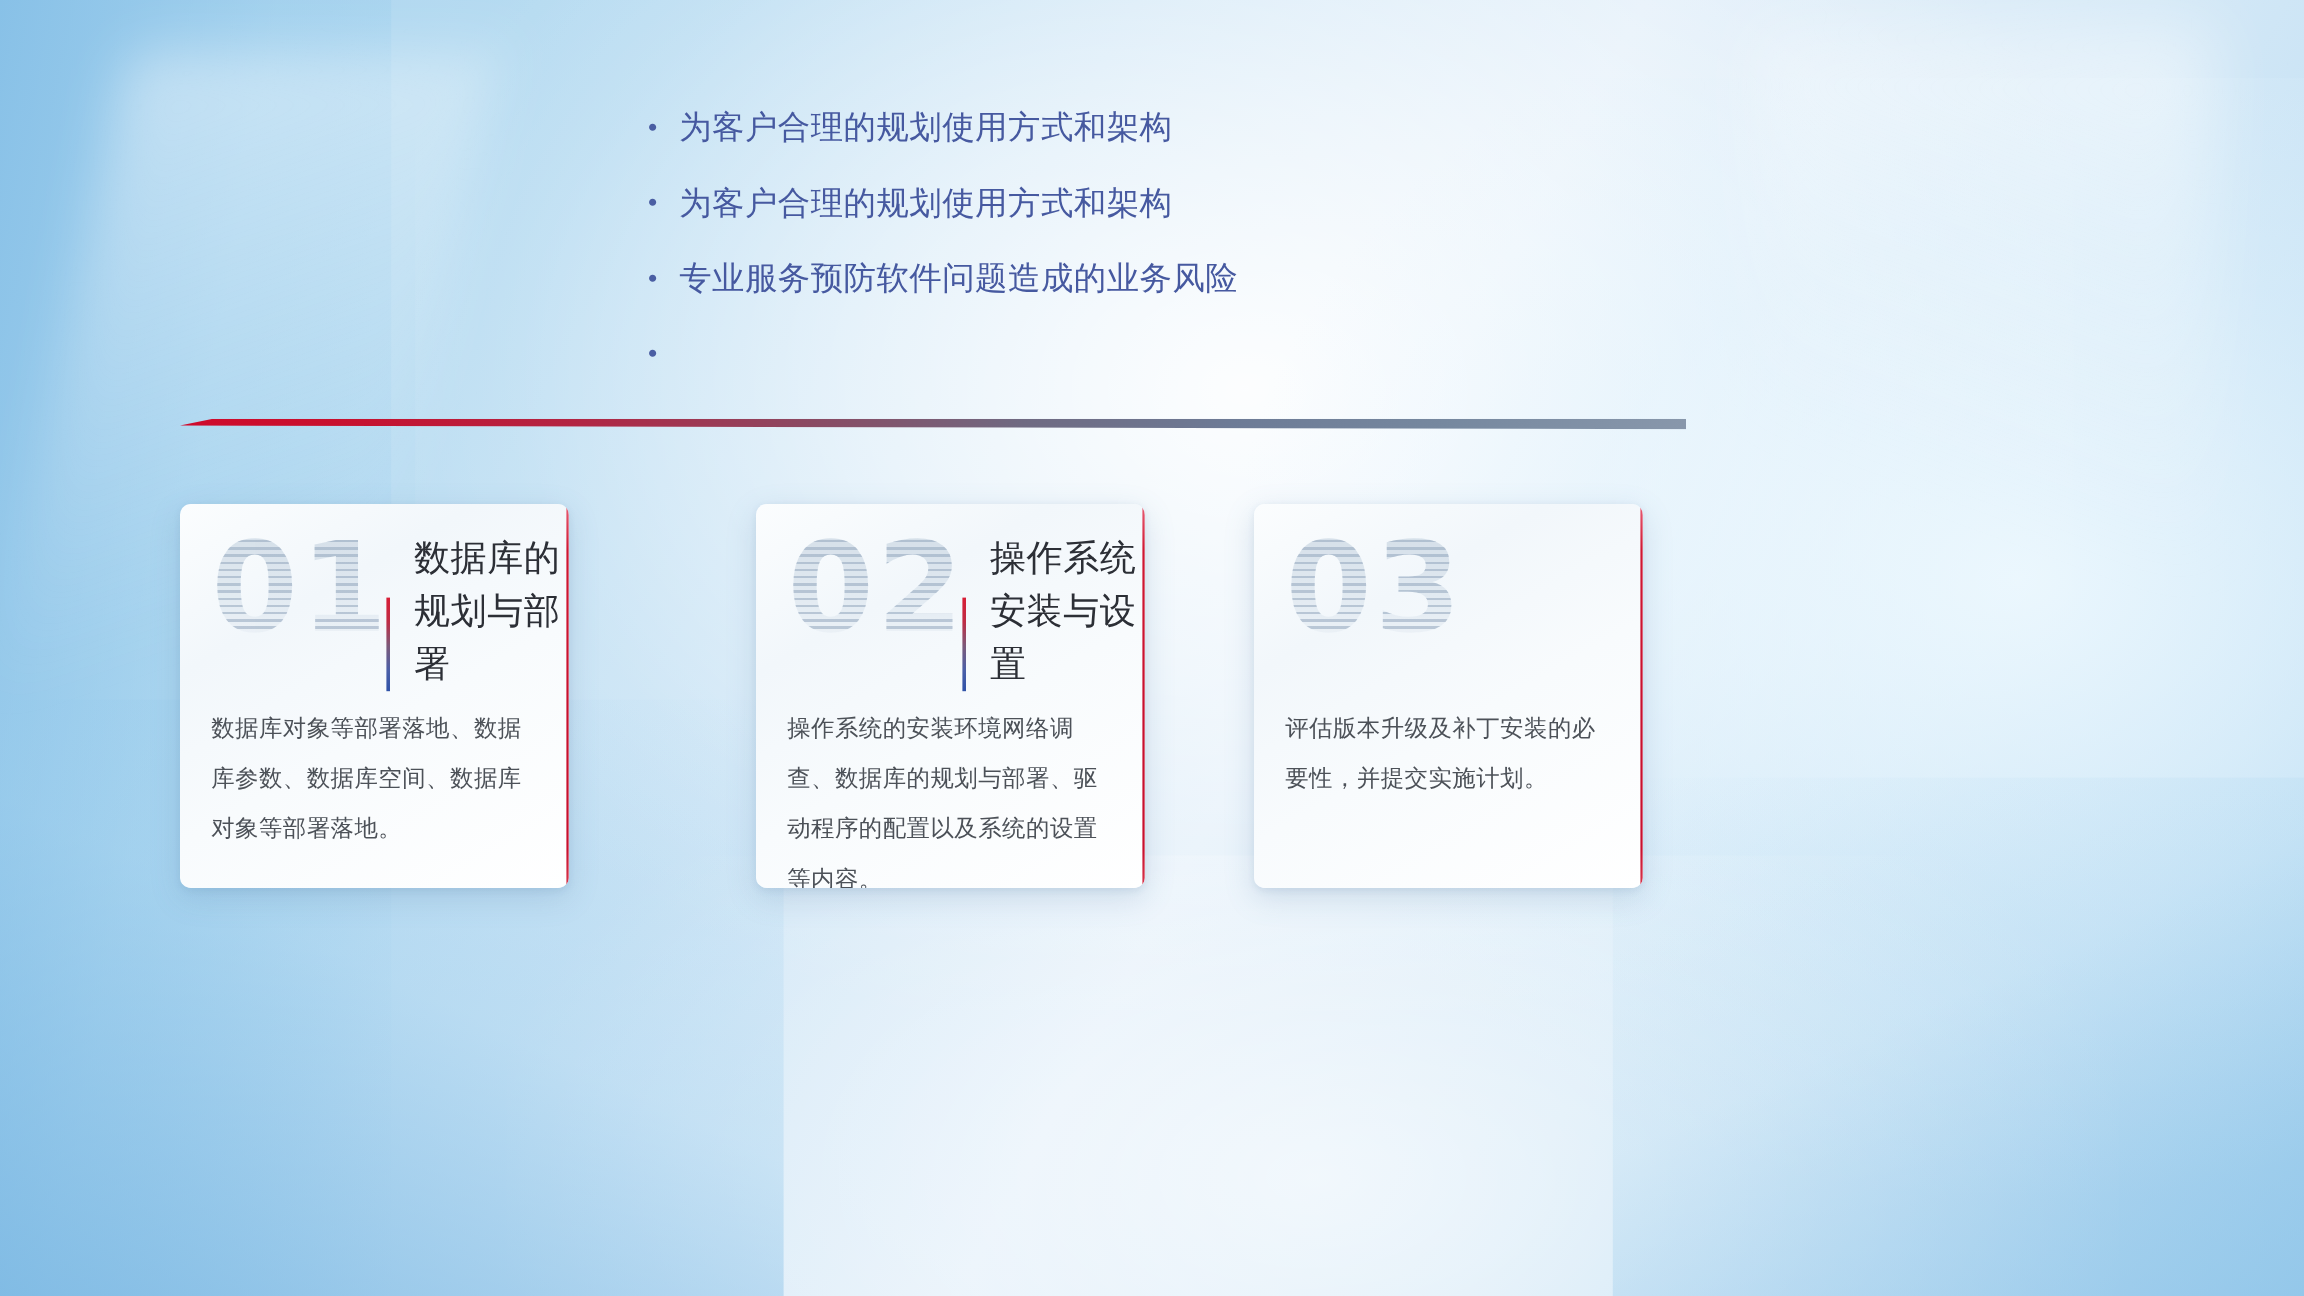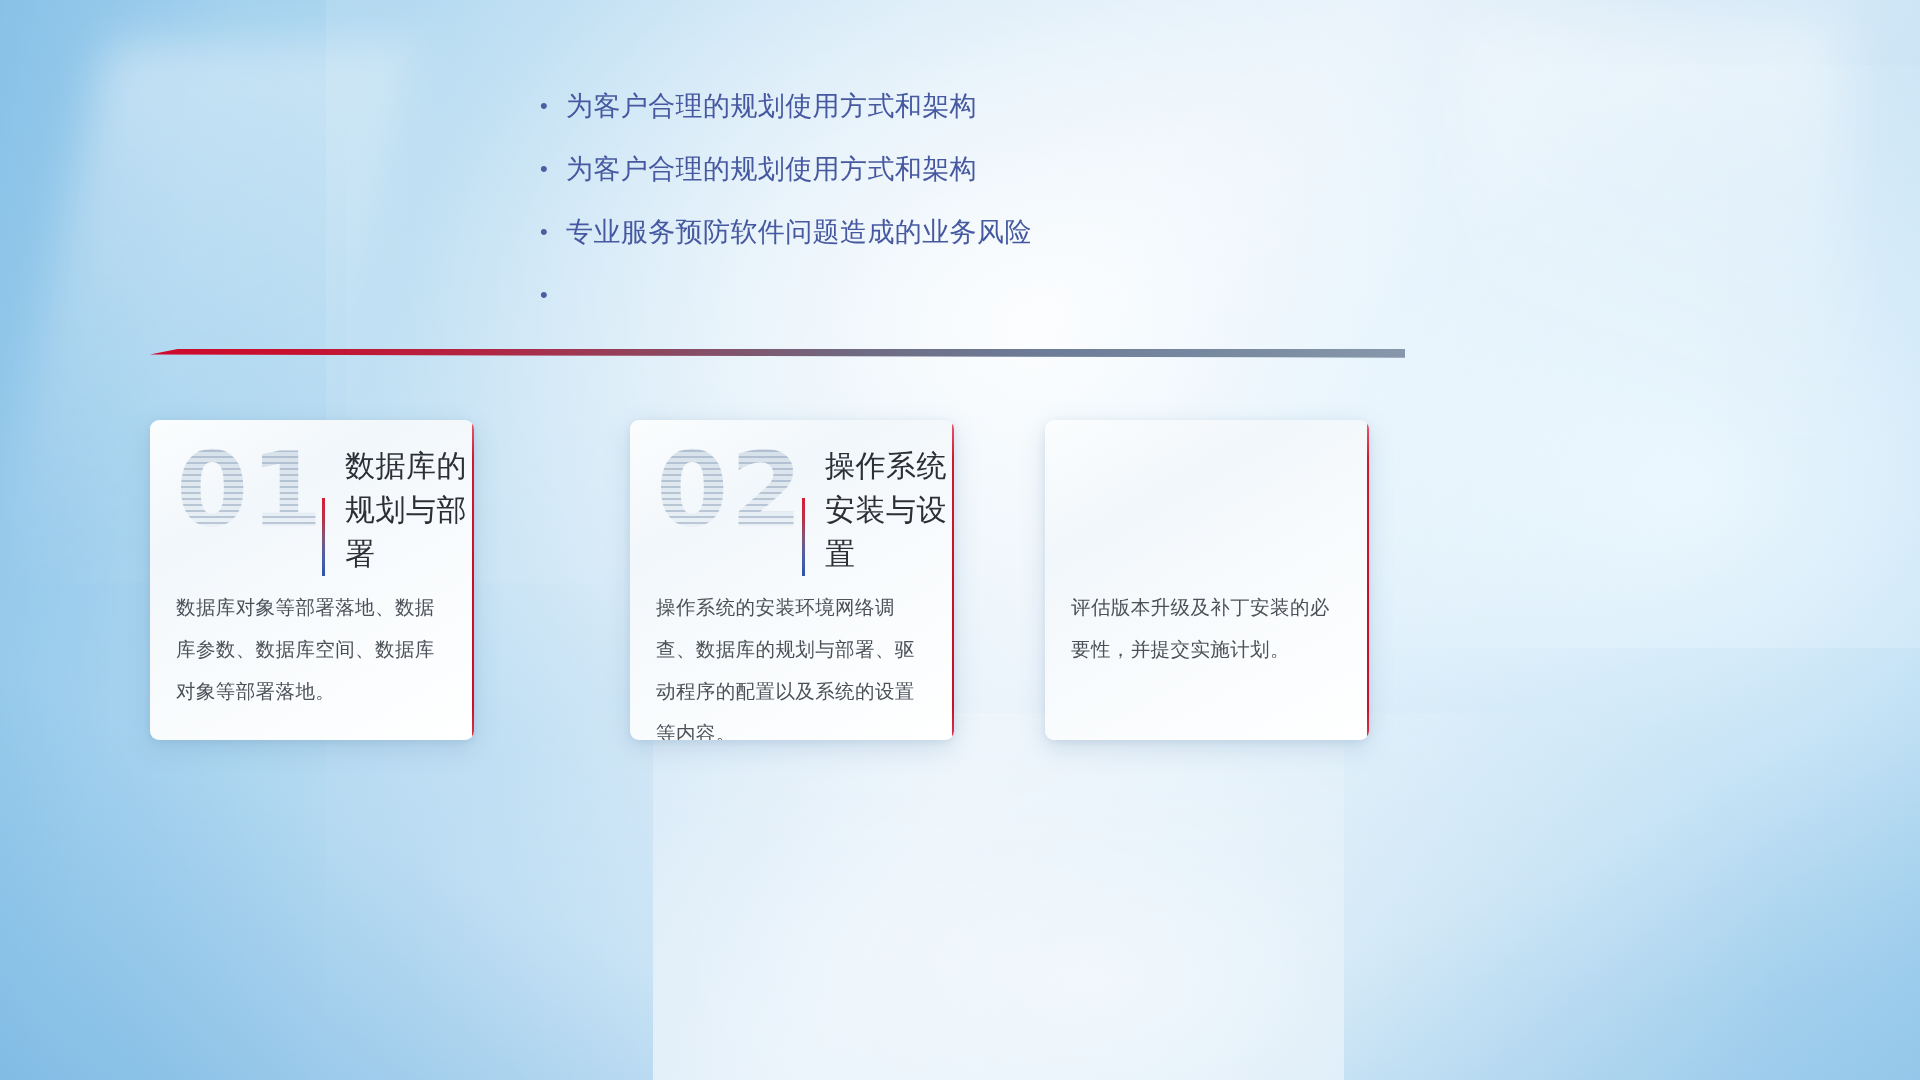--- a/index.html
+++ b/index.html
@@ -154,17 +154,18 @@
       <div class="title-wrap">
         <div class="v-rule"></div>
         <div class="card-title">操作系统安装与设置</div>
       </div>
     </div>
     <div class="card-body">操作系统的安装环境网络调查、数据库的规划与部署、驱动程序的配置以及系统的设置等内容。</div>
   </div>
 
   <div class="card" id="card-2">
     <div class="card-top">
+      <div class="ghost-num">03</div>
     </div>
     <div class="card-body">评估版本升级及补丁安装的必要性，并提交实施计划。</div>
   </div>
 
 </div>
 
 </body></html>

